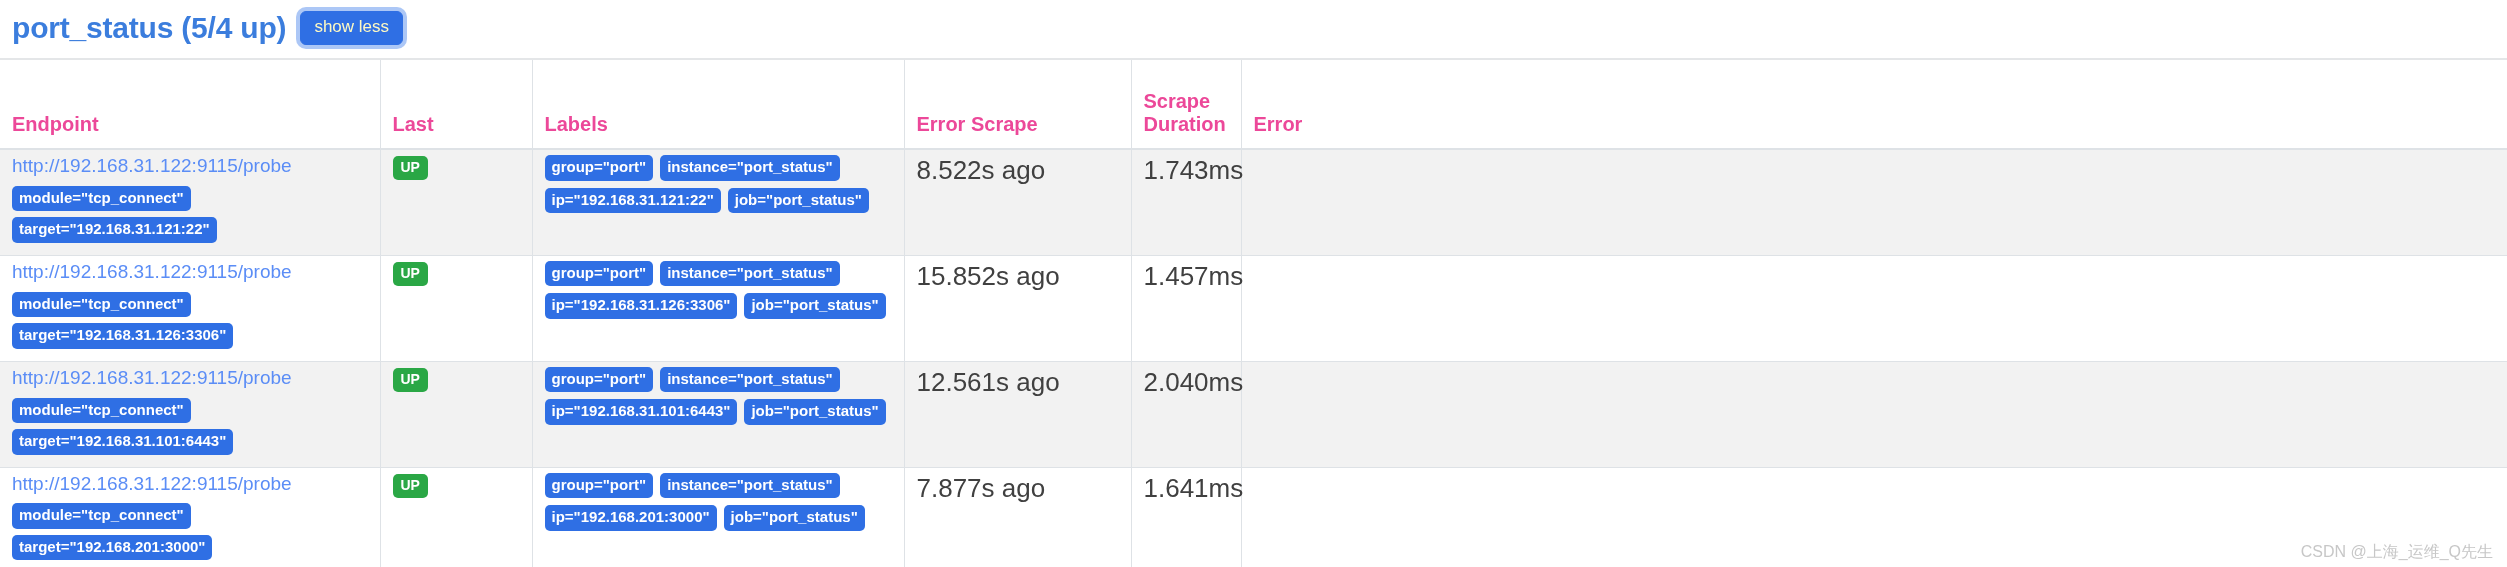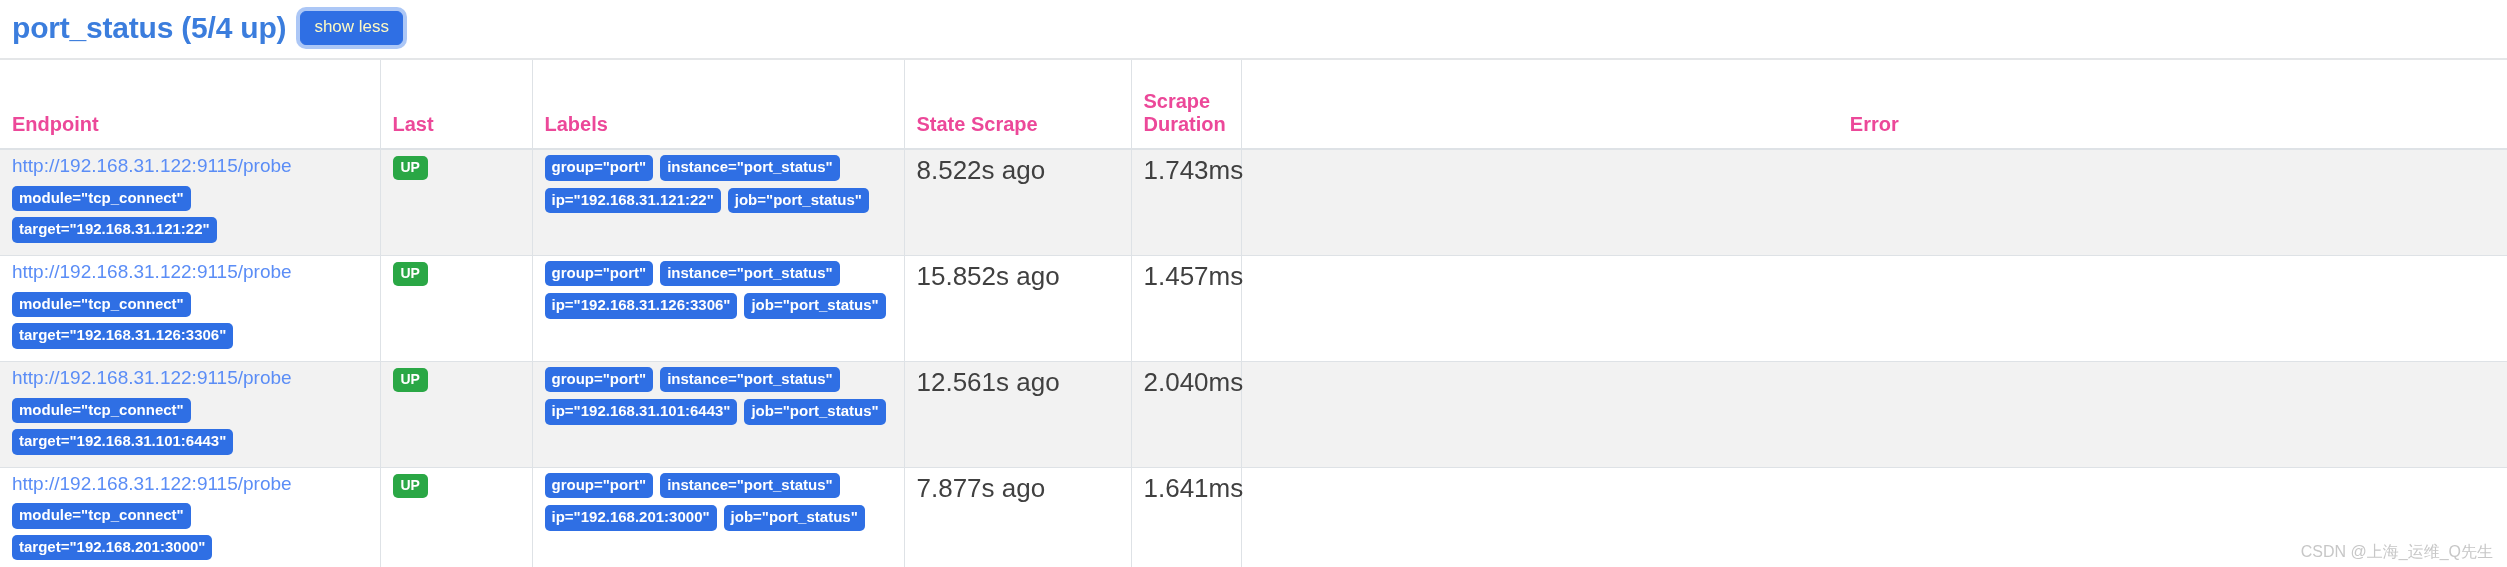--- a/index.html
+++ b/index.html
@@ -63,21 +63,20 @@
     border: 1px solid #dee2e6;
     border-left: none;
     border-right: 1px solid #dee2e6;
     vertical-align: bottom;
     padding: 10px 12px;
     text-align: left;
   }
   .targets-table th:last-child,
   .targets-table td:last-child {
     border-right: none;
-    text-align: center;
   }
   .targets-table thead th {
     border-top: 2px solid #e4e6e8;
     border-bottom: 2px solid #dee2e6;
     font-weight: bold;
     font-size: 20px;
     color: #ec4899;
     vertical-align: bottom;
     height: 66px;
     padding-bottom: 12px;
@@ -185,21 +184,21 @@
     <col class="col-labels">
     <col class="col-scrape">
     <col class="col-duration">
     <col class="col-error">
   </colgroup>
   <thead>
     <tr>
       <th>Endpoint</th>
       <th>Last</th>
       <th>Labels</th>
-      <th>State Scrape</th>
+      <th>Error Scrape</th>
       <th>Scrape Duration</th>
       <th>Error</th>
     </tr>
   </thead>
   <tbody id="table-body">
       <tr class="odd-row">
         <td>
           <a class="endpoint-url">http://192.168.31.122:9115/probe</a>
           <div class="badge-row">
             <span class="label-badge">module="tcp_connect"</span>

